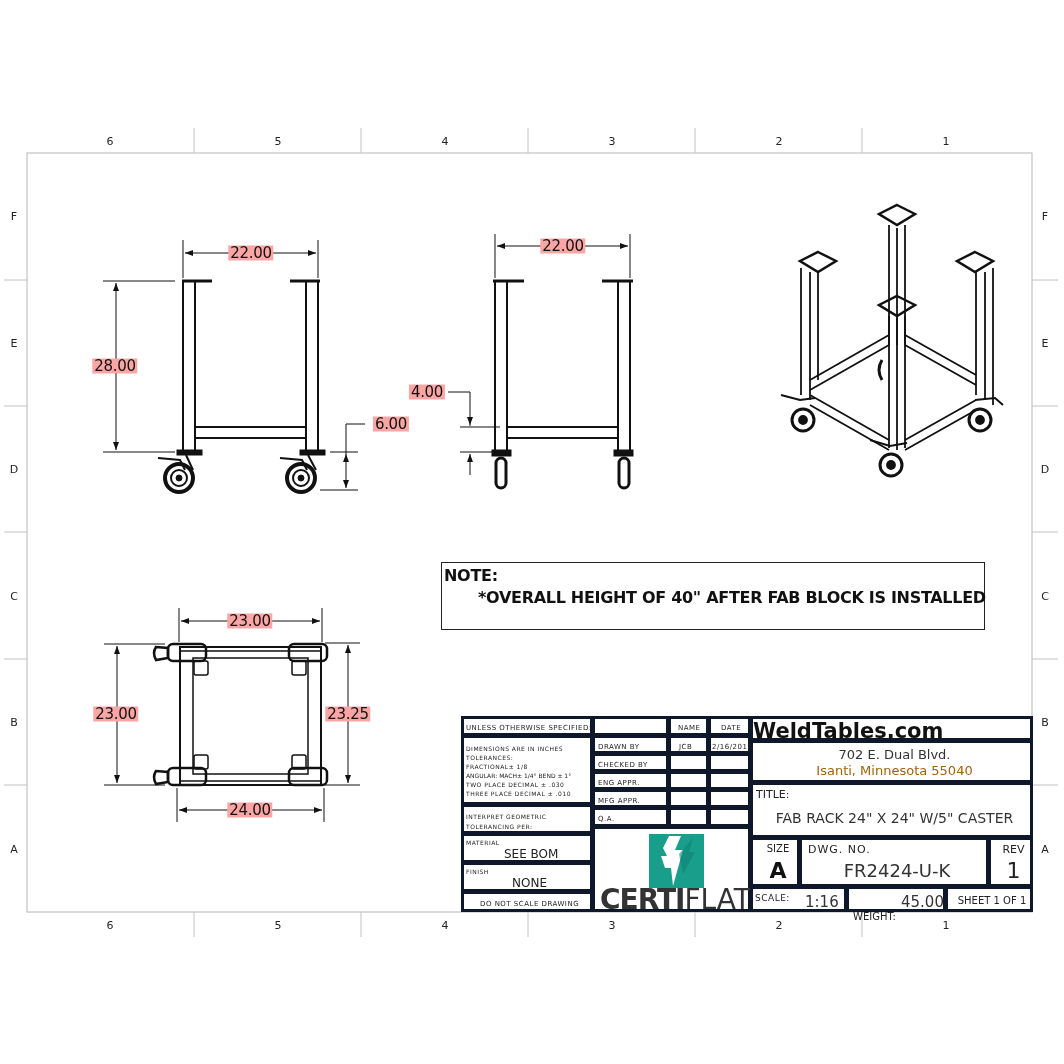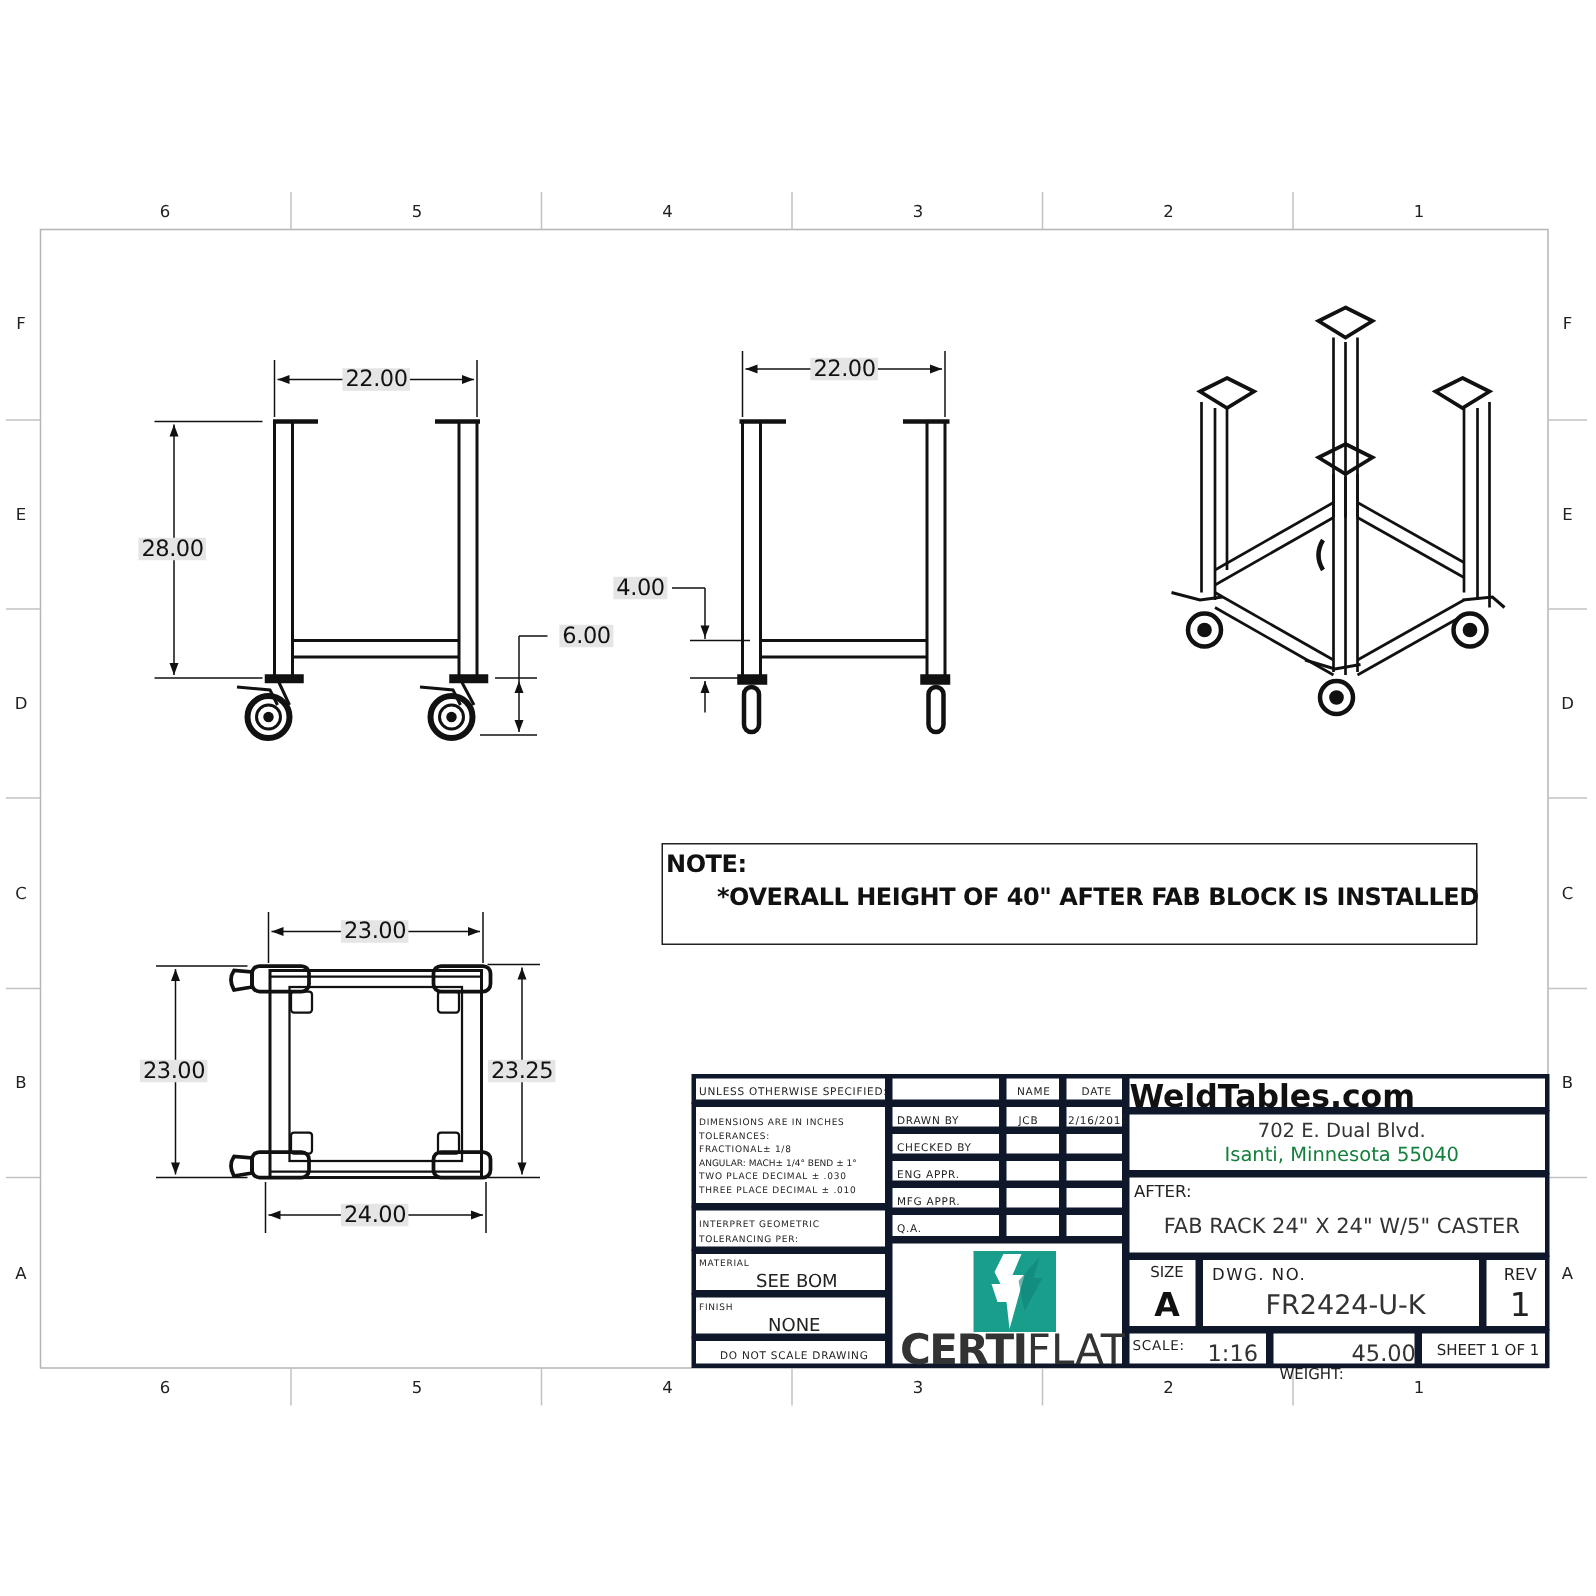--- a/index.html
+++ b/index.html
@@ -1,19 +1,19 @@
 <!DOCTYPE html>
 <html><head>
 <meta charset="utf-8">
 <style>
   html, body { margin:0; padding:0; background:#ffffff; }
   body { width:1064px; height:1064px; position:relative; overflow:hidden; font-family:"DejaVu Sans", sans-serif; color:#111; }
   .abs { position:absolute; }
   .zone-label { position:absolute; font-size:11px; color:#222; font-family:"DejaVu Sans", sans-serif; transform:translate(-50%,-50%); }
-  .dim { position:absolute; font-size:15px; color:#111; font-family:"DejaVu Sans", sans-serif; background:#e5e5e5; padding:0 2px; line-height:15px; transform:translate(-50%,-50%); letter-spacing:-0.3px; }
+  .dim { position:absolute; font-size:15px; color:#111; font-family:"DejaVu Sans", sans-serif; background:#fca5a5; padding:0 2px; line-height:15px; transform:translate(-50%,-50%); letter-spacing:-0.3px; }
   .note-box { position:absolute; left:441px; top:562px; width:544px; height:68px; border:1px solid #222; box-sizing:border-box; font-family:"DejaVu Sans", sans-serif; font-weight:bold; }
   .note-title { position:absolute; left:2px; top:3px; font-size:16px; letter-spacing:-0.3px; }
   .note-line { position:absolute; left:36px; font-size:16px; letter-spacing:-0.3px; white-space:nowrap; }
   .tb { position:absolute; border:3px solid #0f172a; box-sizing:border-box; }
   .tb-sm { font-size:7px; letter-spacing:0.5px; color:#222; position:absolute; white-space:nowrap; font-family:"DejaVu Sans", sans-serif; }
   .tb-md { font-size:12px; color:#222; position:absolute; white-space:nowrap; }
   svg { position:absolute; left:0; top:0; }
 </style>
 </head>
 <body>
@@ -349,24 +349,24 @@
     <div class="abs" style="left:5px;top:56px;font-size:28px;line-height:30px;white-space:nowrap;color:#333">
       <span style="font-weight:900;letter-spacing:-1px;font-family:'DejaVu Sans',sans-serif">CERTI</span><span style="font-weight:normal;font-family:'DejaVu Sans',sans-serif;letter-spacing:0px">FLAT</span>
     </div>
   </div>
 
   <div class="tb" style="left:750px;top:716px;width:283px;height:25px">
     <div class="abs" style="left:0;width:283px;top:0;text-align:left;font-size:21px;font-weight:bold;line-height:25px">WeldTables.com</div>
   </div>
   <div class="tb" style="left:750px;top:740px;width:283px;height:43px">
     <div class="abs" style="left:0;width:283px;top:4px;text-align:center;font-size:13px;line-height:16px;color:#333">702 E. Dual Blvd.</div>
-    <div class="abs" style="left:0;width:283px;top:20px;text-align:center;font-size:13px;line-height:16px;color:#15803d">Isanti, Minnesota 55040</div>
+    <div class="abs" style="left:0;width:283px;top:20px;text-align:center;font-size:13px;line-height:16px;color:#a16207">Isanti, Minnesota 55040</div>
   </div>
   <div class="tb" style="left:750px;top:782px;width:283px;height:56px">
-    <div class="abs" style="left:3px;top:3px;font-size:11px;color:#222">AFTER:</div>
+    <div class="abs" style="left:3px;top:3px;font-size:11px;color:#222">TITLE:</div>
     <div class="abs" style="left:0;width:283px;top:25px;text-align:center;font-size:14px;color:#333;white-space:nowrap">FAB RACK 24" X 24" W/5" CASTER</div>
   </div>
   <div class="tb" style="left:750px;top:837px;width:50px;height:50px">
     <div class="abs" style="left:0;width:50px;top:3px;text-align:center;font-size:10px;color:#222">SIZE</div>
     <div class="abs" style="left:0;width:50px;top:18px;text-align:center;font-size:22px;font-weight:bold">A</div>
   </div>
   <div class="tb" style="left:799px;top:837px;width:190px;height:50px">
     <div class="abs" style="left:6px;top:3px;font-size:11px;color:#222;letter-spacing:1px">DWG.  NO.</div>
     <div class="abs" style="left:0;width:190px;top:20px;text-align:center;font-size:18px;color:#333">FR2424-U-K</div>
   </div>

